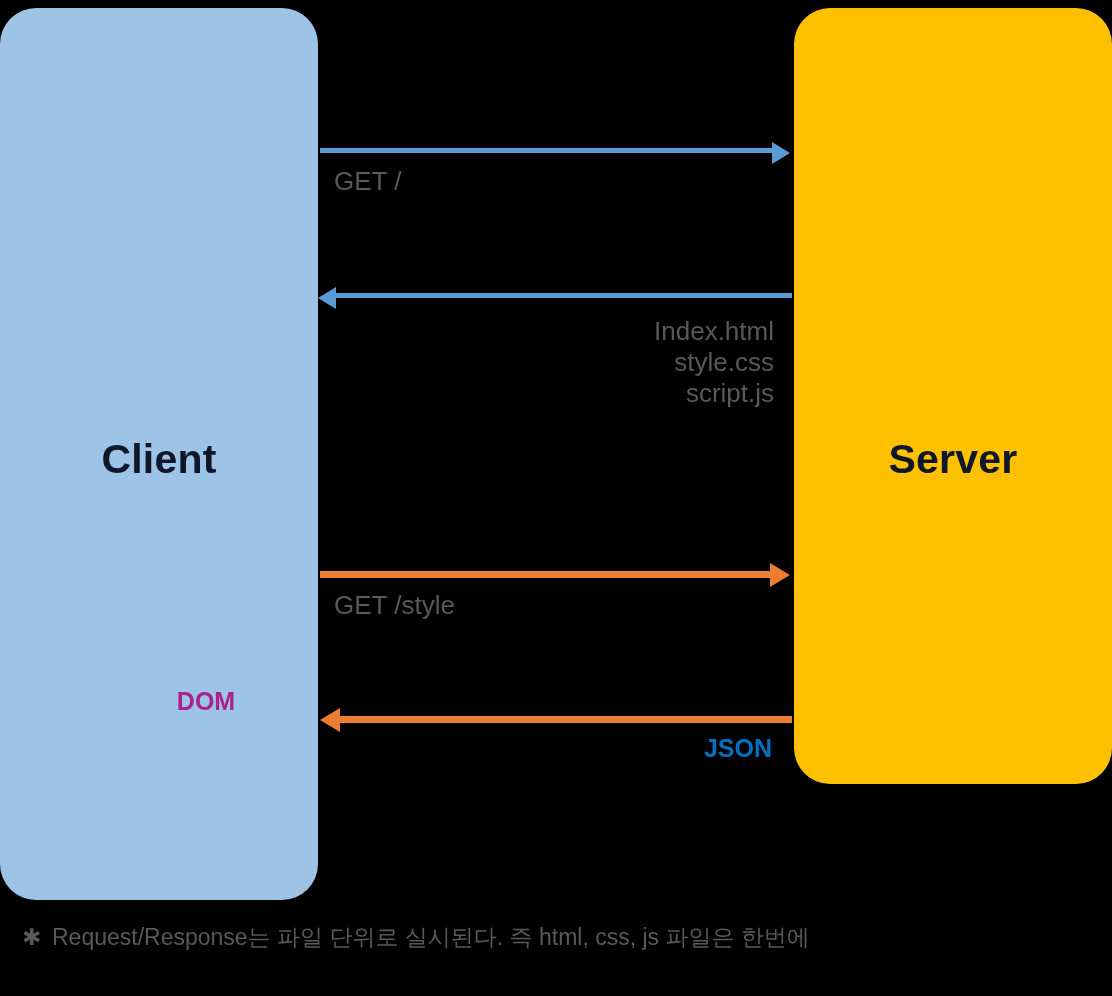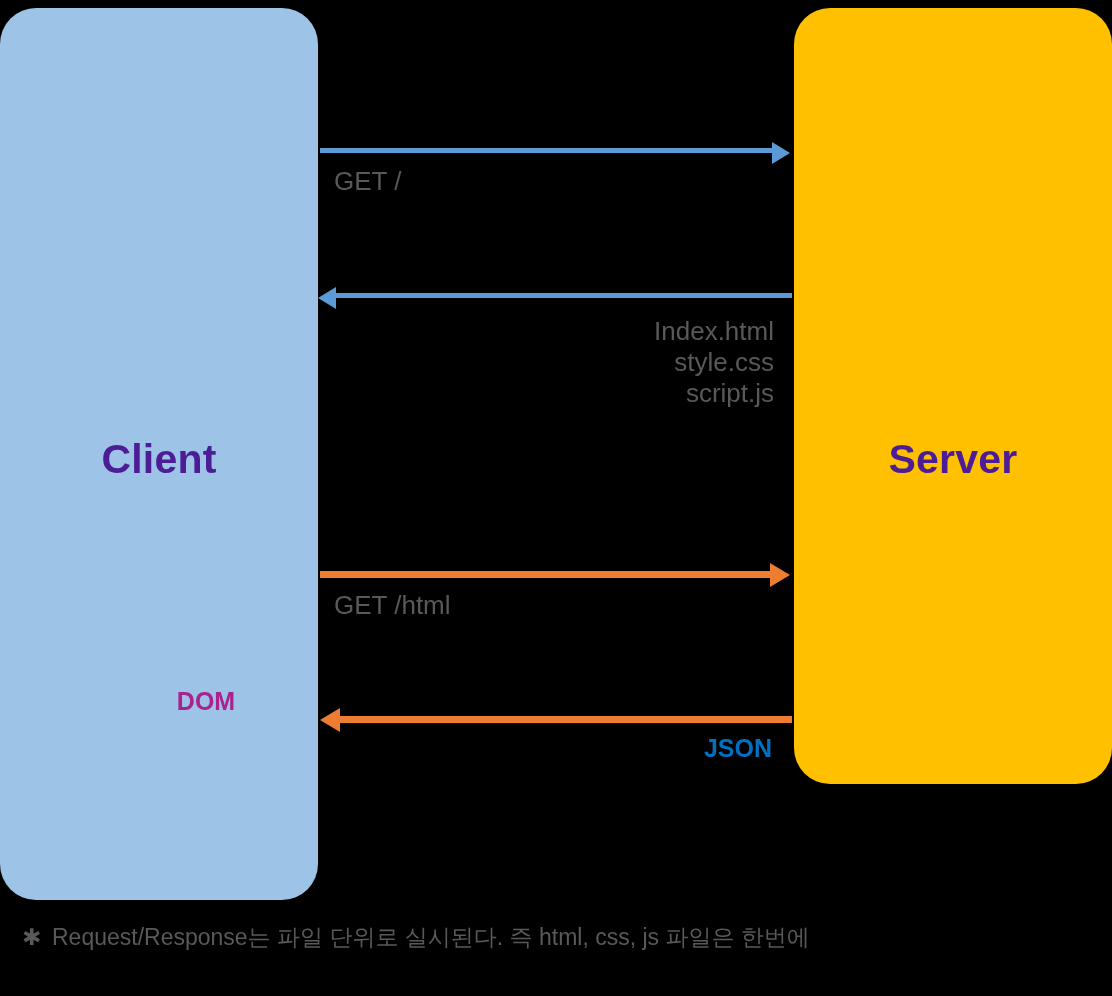--- a/index.html
+++ b/index.html
@@ -45,21 +45,21 @@
     height: 776px;
     background: #FFC000;
   }
   .actor-label {
     position: absolute;
     width: 100%;
     text-align: center;
     top: 428px;
     font-size: 41px;
     font-weight: bold;
-    color: #4c1d95;
+    color: #0f172a;
     letter-spacing: 0.2px;
   }
 
   
   #dom-note {
     position: absolute;
     left: 86px;
     top: 684px;
     width: 240px;
     text-align: center;
@@ -205,21 +205,21 @@
   <div class="msg-label" id="label-static-files">
     <span class="line">Index.html</span>
     <span class="line">style.css</span>
     <span class="line">script.js</span>
   </div>
 
   <div class="arrow orange" id="arrow-get-login">
     <div class="shaft"></div>
     <div class="head right"></div>
   </div>
-  <div class="msg-label" id="label-get-login">GET /html</div>
+  <div class="msg-label" id="label-get-login">GET /style</div>
 
   <div class="arrow orange" id="arrow-json">
     <div class="shaft"></div>
     <div class="head left"></div>
   </div>
   <div class="msg-label" id="label-json">JSON</div>
 
   <div id="footnote">
     <span class="star">✱</span><span>Request/Response는 파일 단위로 실시된다. 즉 html, css, js 파일은 한번에</span>
   </div>

